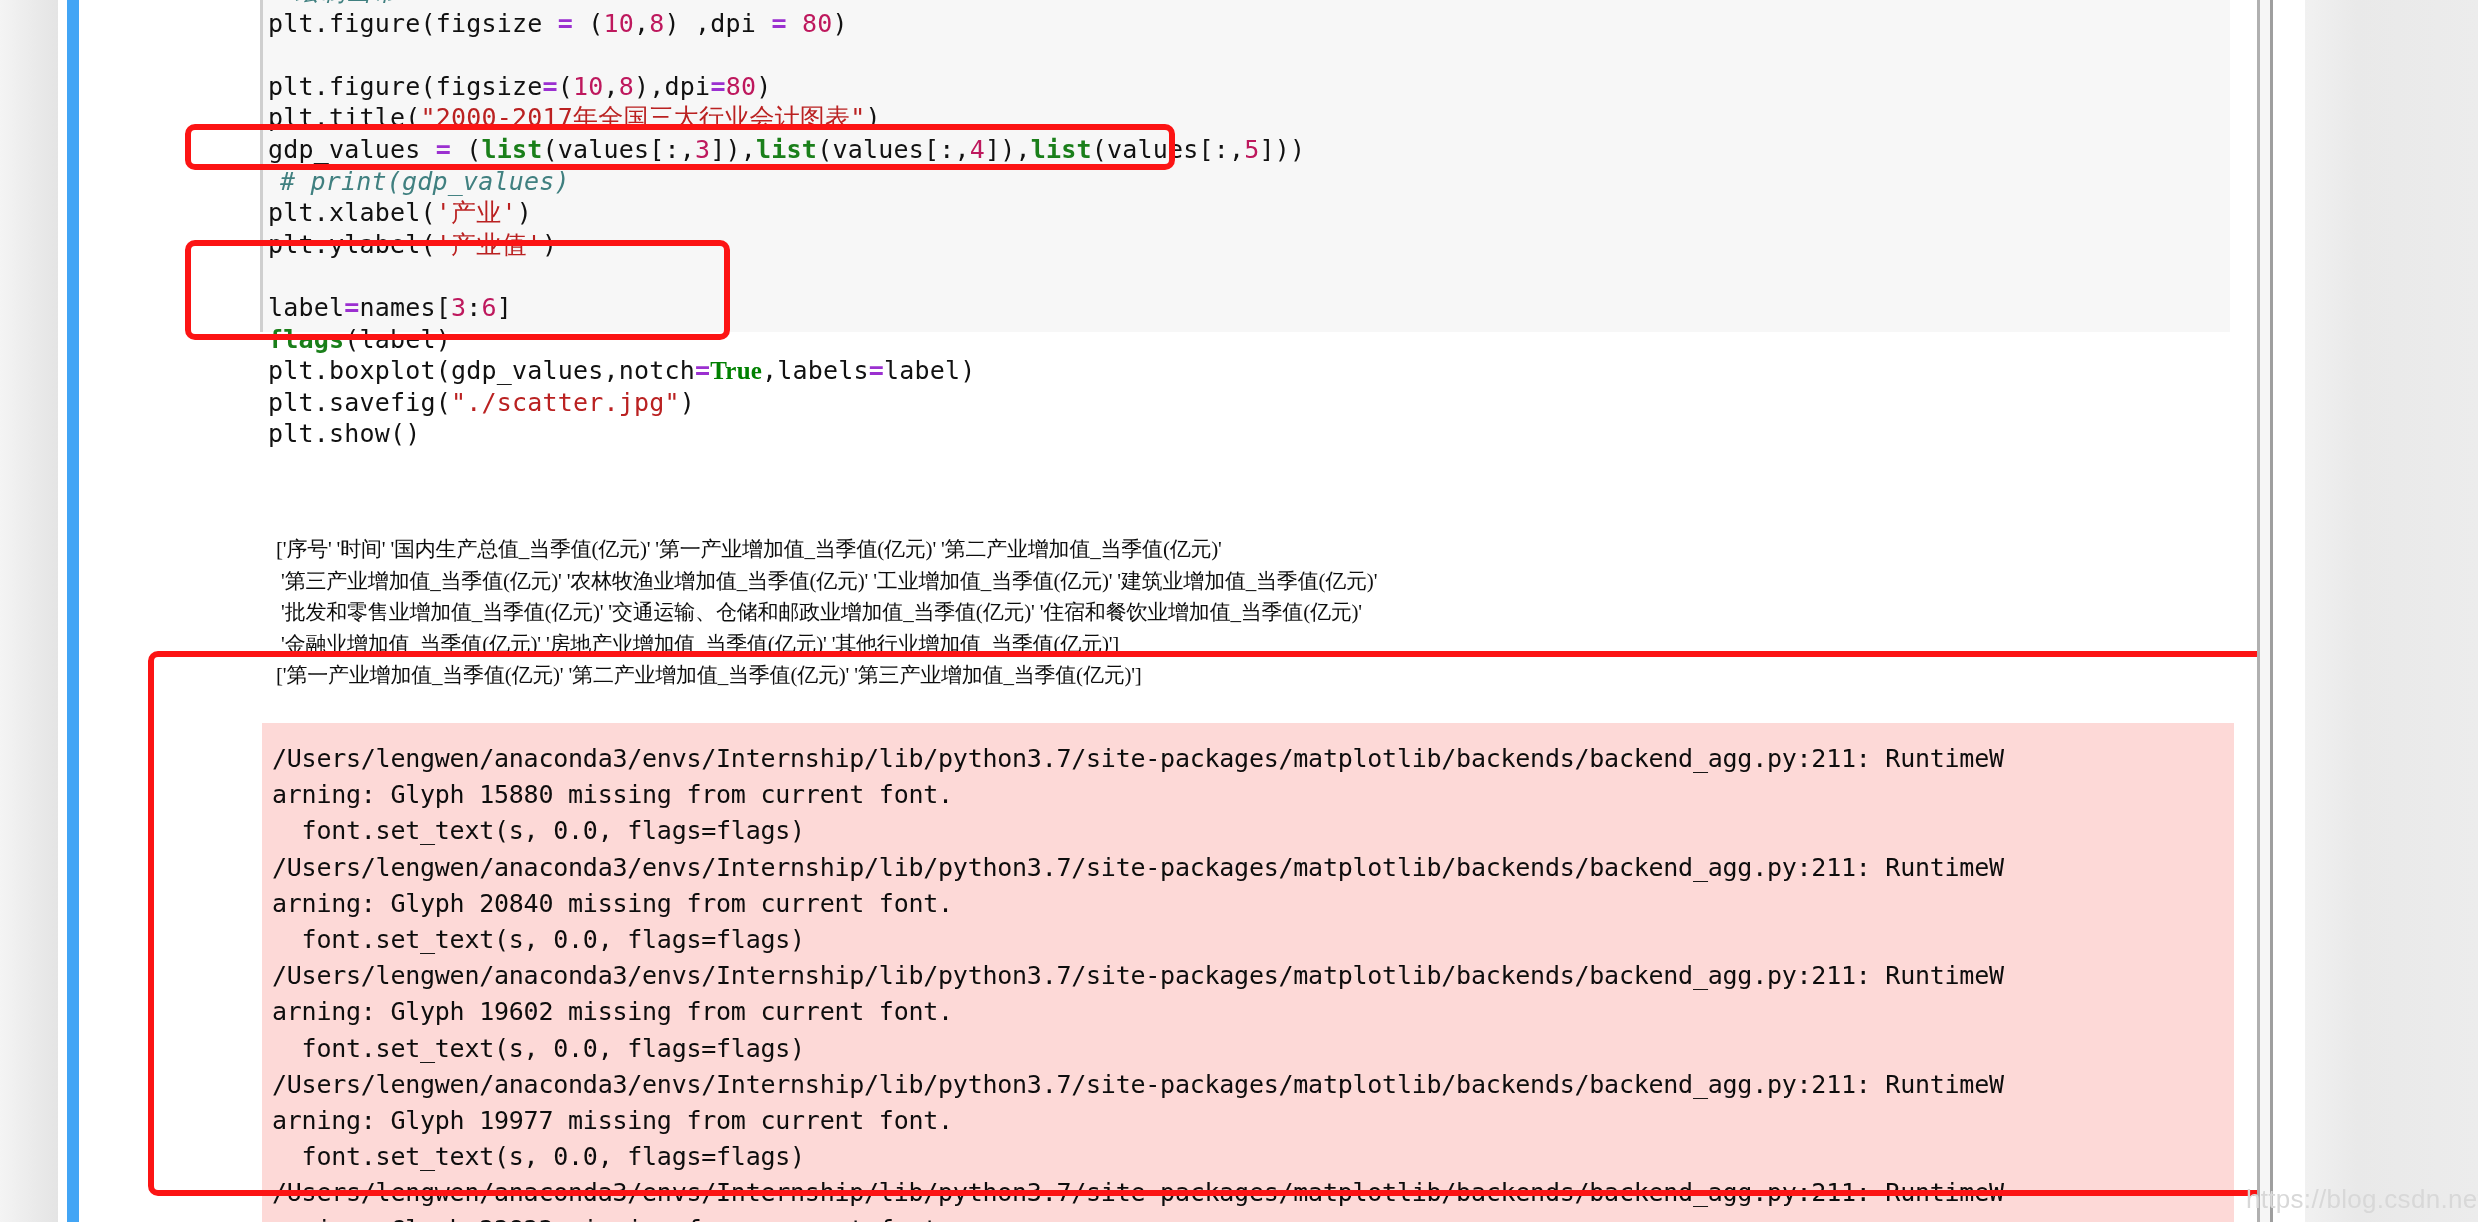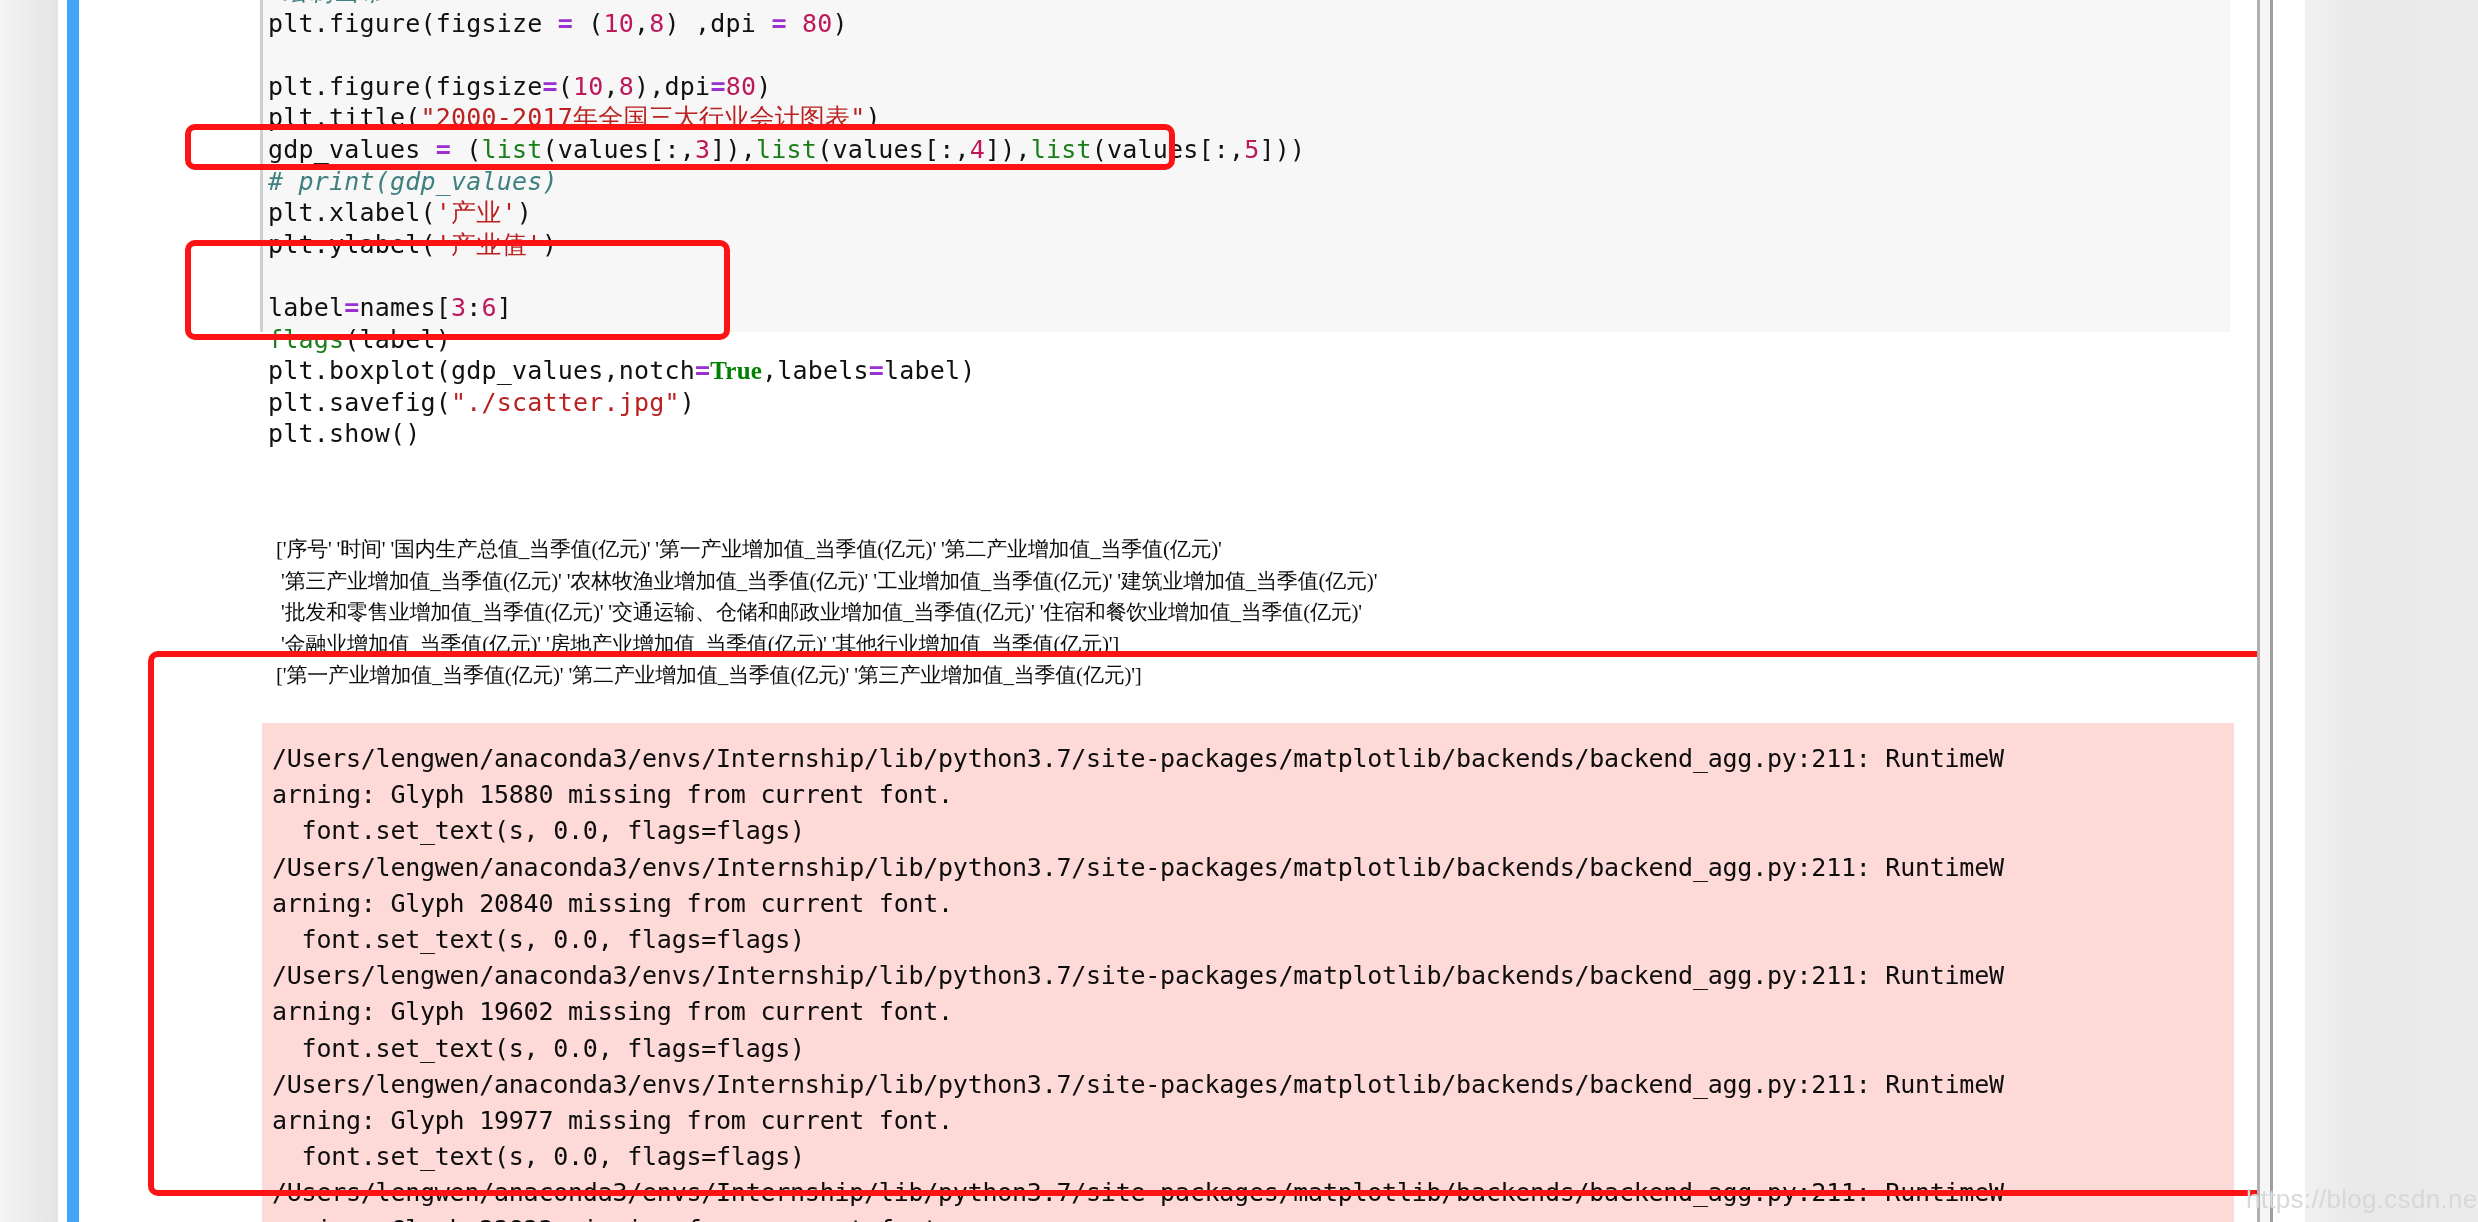--- a/index.html
+++ b/index.html
@@ -94,25 +94,25 @@
     left: 268px;
     top: -24px;
     width: 1960px;
     font-family: "DejaVu Sans Mono", monospace;
     font-size: 25px;
     line-height: 31.6px;
     white-space: pre;
     color: #111111;
     letter-spacing: 0.2px;
   }
-  .tok-comment { color: #408080; font-style: italic; }
+  .tok-comment { color: #408080; font-style: italic; margin-left: 12px; }
   .tok-op      { color: #9b30d0; font-weight: bold; }
   .tok-num     { color: #be185d; }
   .tok-str     { color: #ba2121; }
-  .tok-fn      { color: #1a7f1a; font-weight: normal; }
+  .tok-fn      { color: #1a7f1a; font-weight: bold; }
   .tok-kw      { color: #008000; font-weight: bold; font-family: Liberation Serif, serif; }
 
   
   .stdout-block {
     position: absolute;
     left: 276px;
     top: 534px;
     width: 1960px;
     font-family: Liberation Serif, serif;
     font-size: 21px;

